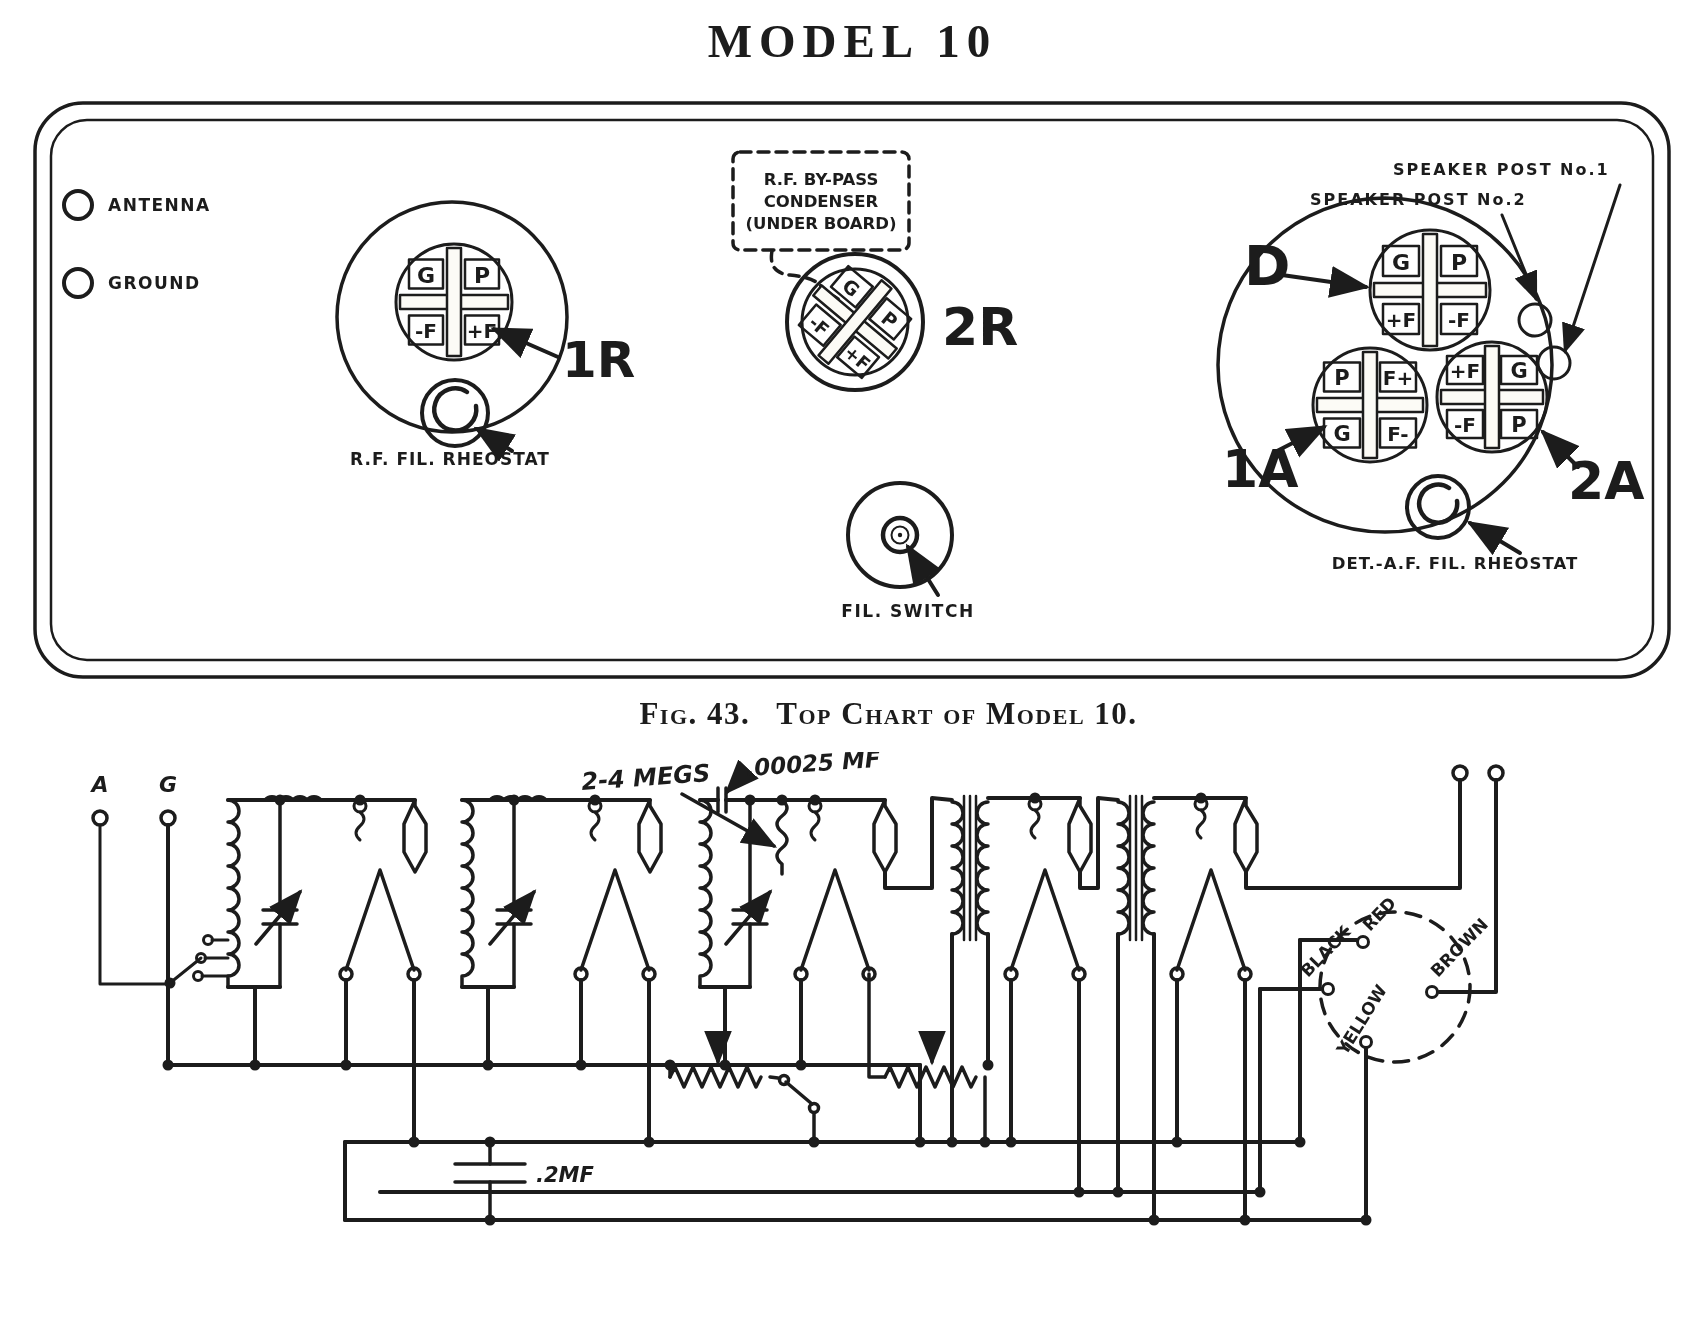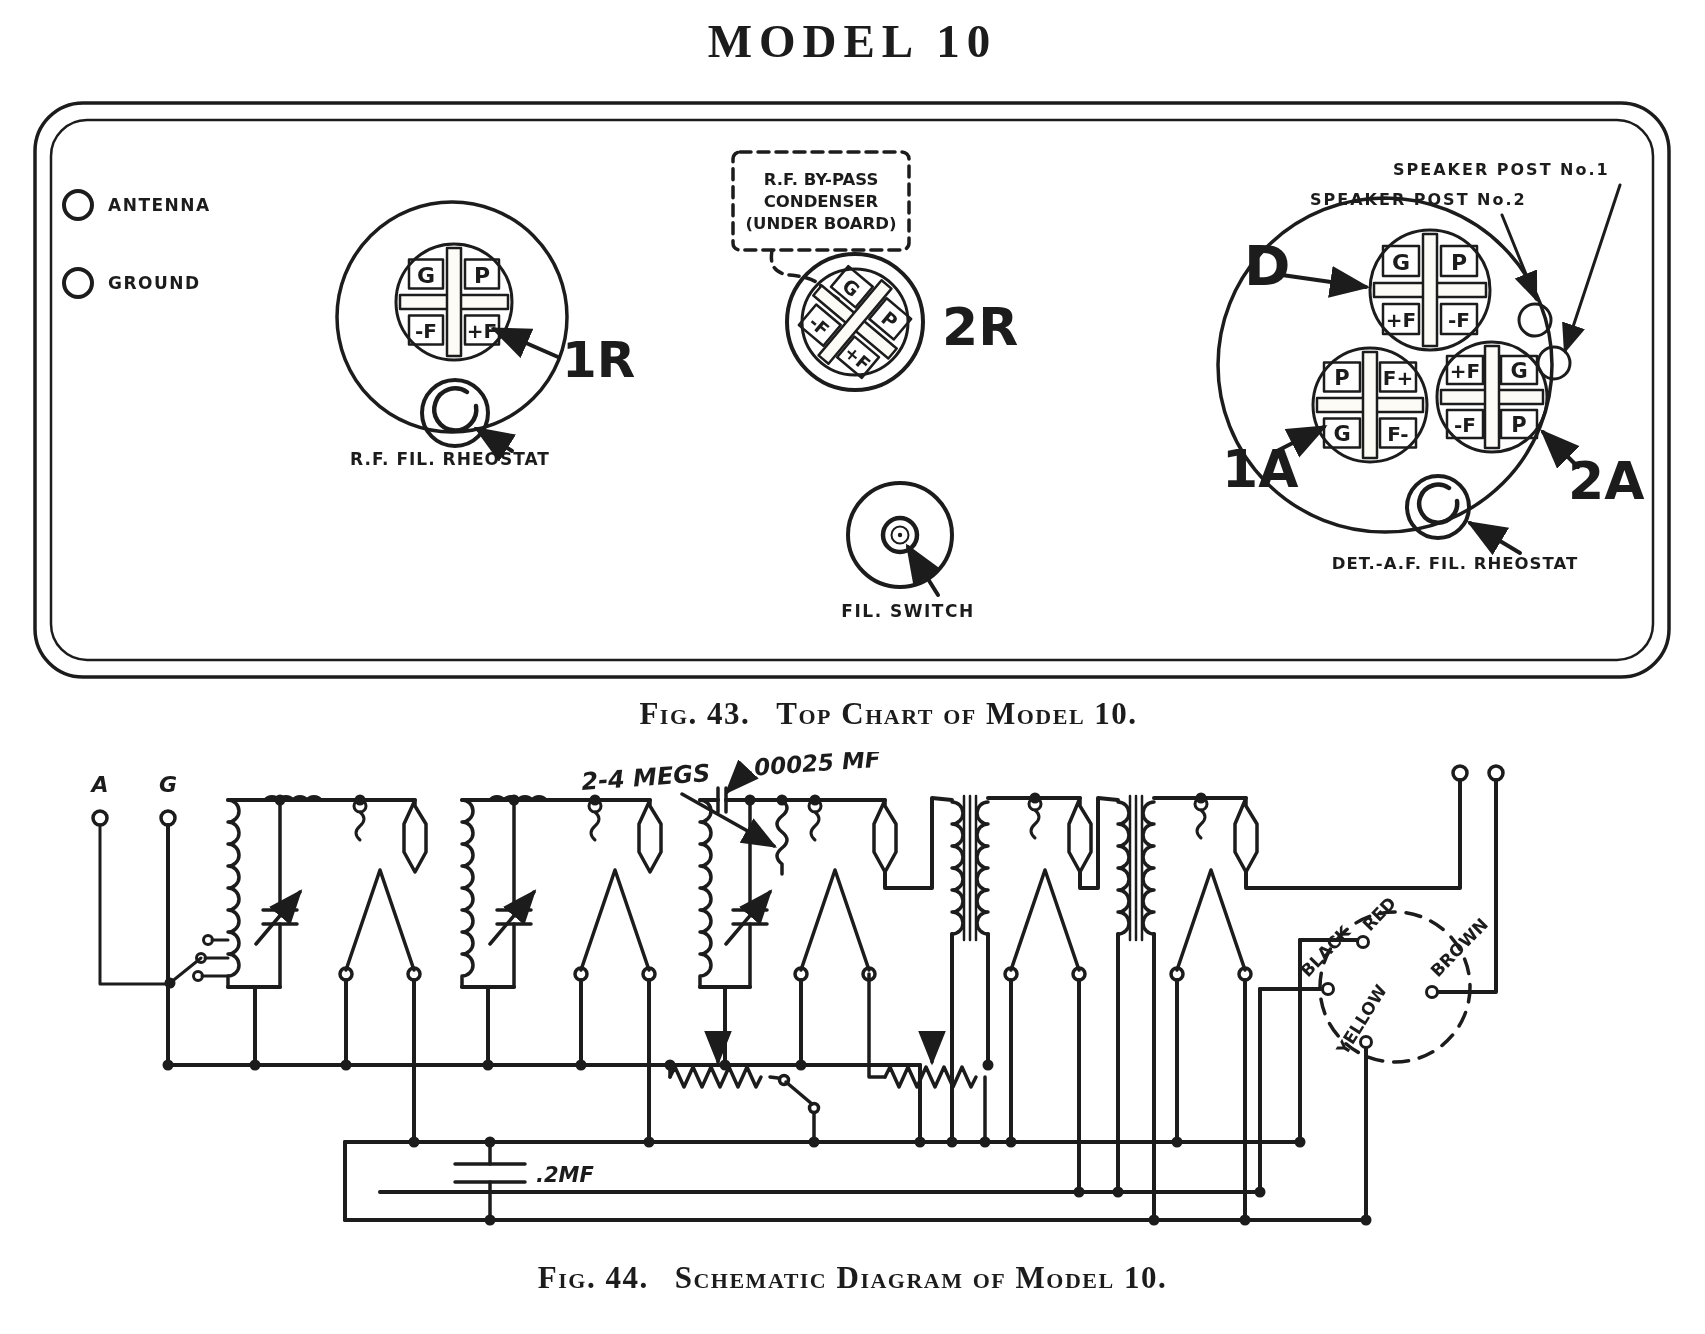--- a/index.html
+++ b/index.html
@@ -442,17 +442,14 @@
     <text x="98" y="40" font-size="22" font-style="italic" text-anchor="middle">G</text>
     <text x="512" y="38" font-size="24" font-style="italic" transform="rotate(-4 512 38)">2-4 MEGS</text>
     <text x="676" y="24" font-size="23" font-style="italic" transform="rotate(-4 676 24)">.00025 MF</text>
     <text x="466" y="430" font-size="21" font-style="italic">.2MF</text>
     <text x="1300" y="180" font-size="17" transform="rotate(-46 1300 180)">RED</text>
     <text x="1238" y="226" font-size="17" transform="rotate(-46 1238 226)">BLACK</text>
     <text x="1276" y="304" font-size="17" transform="rotate(-58 1276 304)">YELLOW</text>
     <text x="1368" y="226" font-size="17" transform="rotate(-46 1368 226)">BROWN</text>
   </svg>
 
-  <div class="caption" id="fig44-cap">
-    <span>Fig. 44.</span><span class="cap-text">Schematic Diagram of Model 10.</span>
-  </div>
 
 </div>
 
 </body></html>

